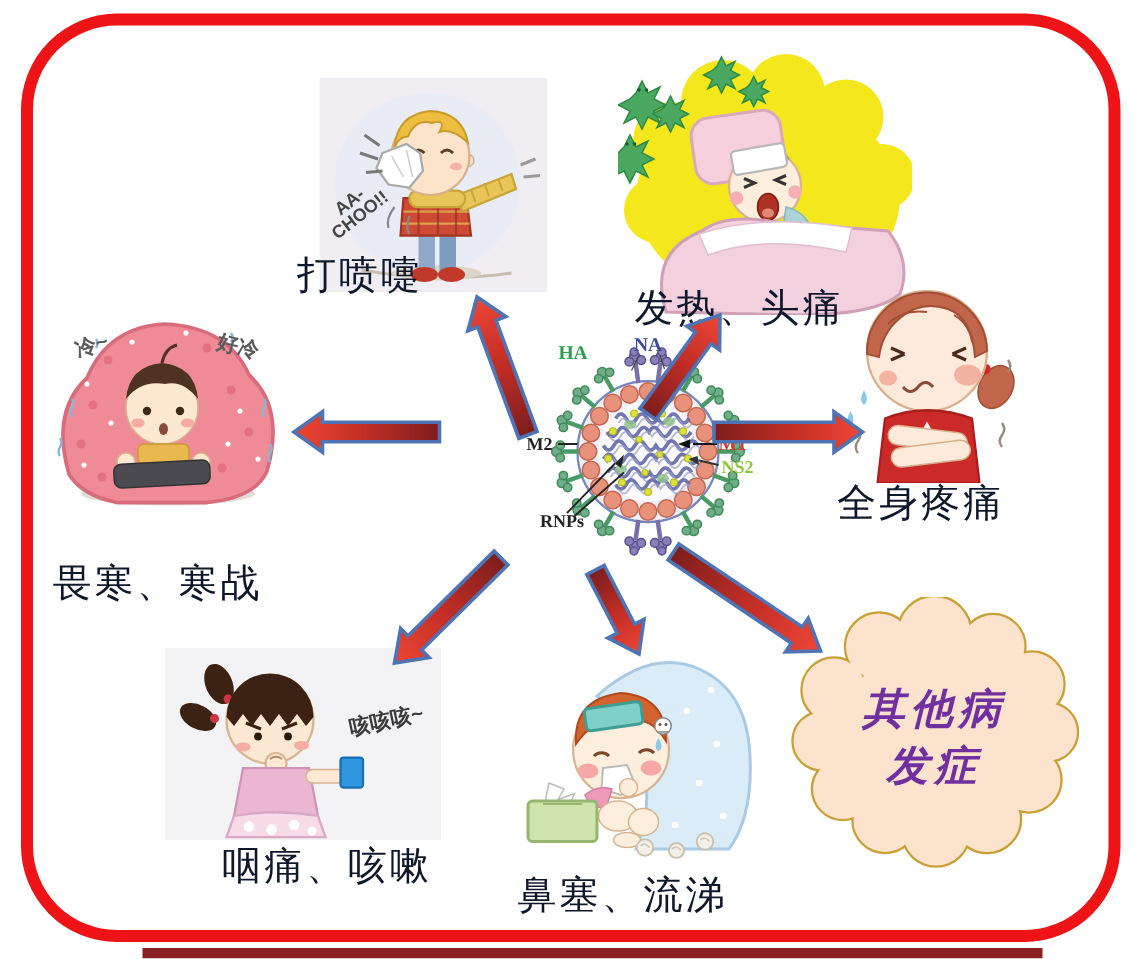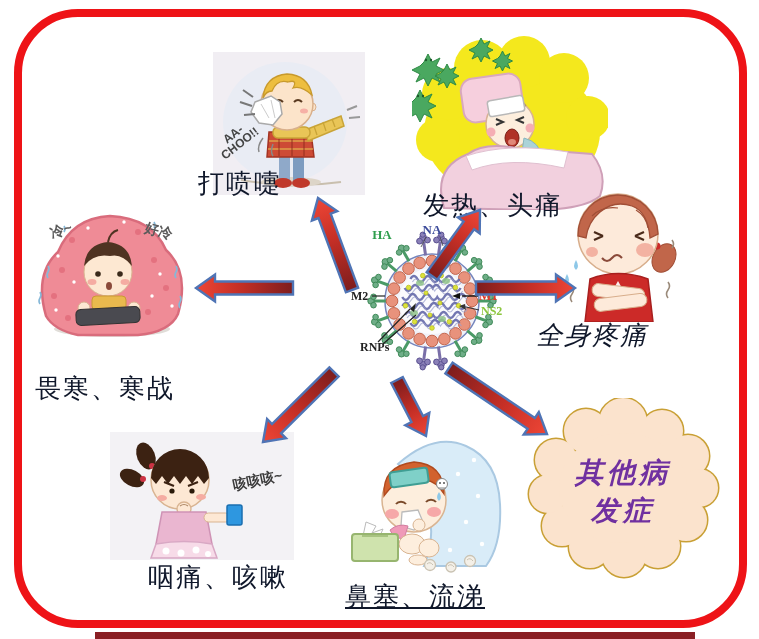--- a/index.html
+++ b/index.html
@@ -418,24 +418,24 @@
     <path d="M131,95 l-13,-3" stroke="#333" stroke-width="1.2"></path>
     <polygon points="117,89 111,91 118,95" fill="#333"></polygon>
     <text class="vlabel" x="12" y="136" font-size="12" fill="#222">RNPs</text>
     <path d="M30,127 L62,94 M35,129 L68,100" stroke="#222" stroke-width="1.2"></path>
     <polygon points="62,94 68,88 66,97" fill="#222"></polygon>
   </svg>
 </div>
 
 <div class="cap" style="left:198px;top:166px;width:150px;">打喷嚏</div>
 <div class="cap" style="left:423px;top:188px;width:175px;">发热、头痛</div>
-<div class="cap" style="left:536px;top:318px;width:165px;font-style:italic;">全身疼痛</div>
+<div class="cap" style="left:558px;top:318px;width:165px;">全身疼痛</div>
 <div class="cap" style="left:35px;top:371px;width:175px;">畏寒、寒战</div>
 <div class="cap" style="left:148px;top:560px;width:178px;">咽痛、咳嗽</div>
-<div class="cap" style="left:345px;top:579px;width:175px;text-decoration:underline;">鼻塞、流涕</div>
+<div class="cap" style="left:345px;top:579px;width:175px;">鼻塞、流涕</div>
 
 <svg id="arrow-layer" width="759" height="639">
   <defs id="arrow-defs">
       <linearGradient id="ag0" gradientUnits="userSpaceOnUse" x1="352" y1="290" x2="318" y2="198">
         <stop offset="0" stop-color="#7d1d1d"></stop>
         <stop offset="0.55" stop-color="#c52f26"></stop>
         <stop offset="1" stop-color="#ee4636"></stop>
       </linearGradient>
       <linearGradient id="ag1" gradientUnits="userSpaceOnUse" x1="432" y1="276" x2="480" y2="210">
         <stop offset="0" stop-color="#7d1d1d"></stop>

